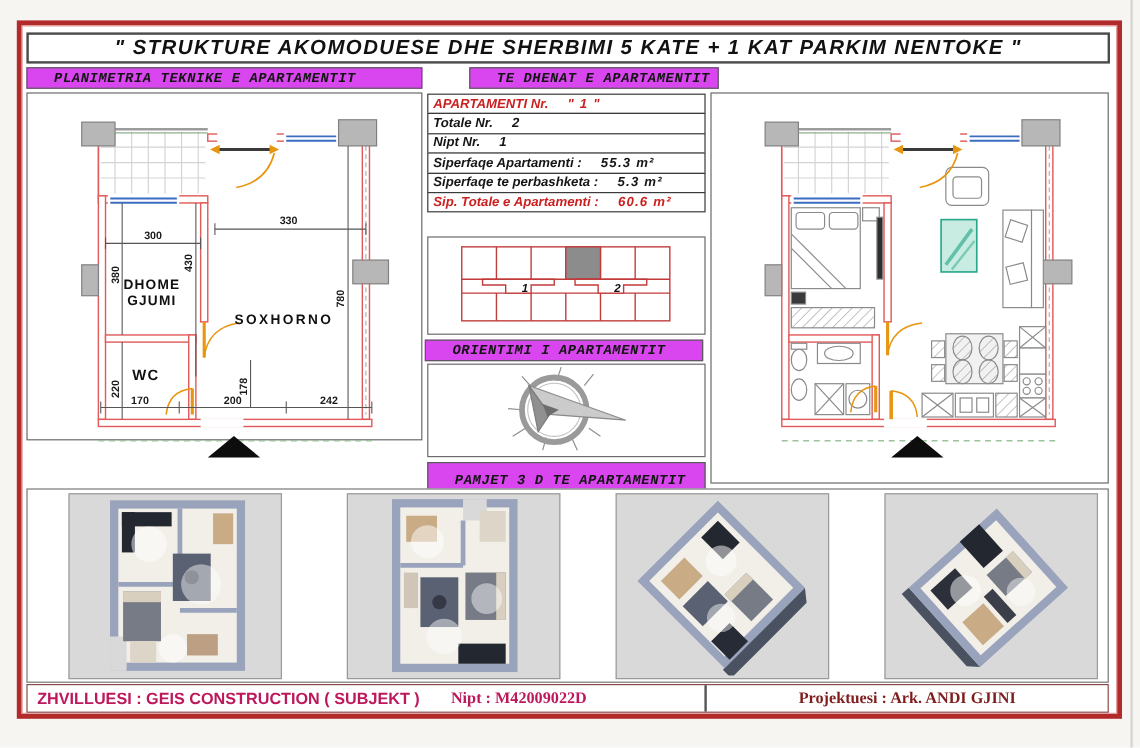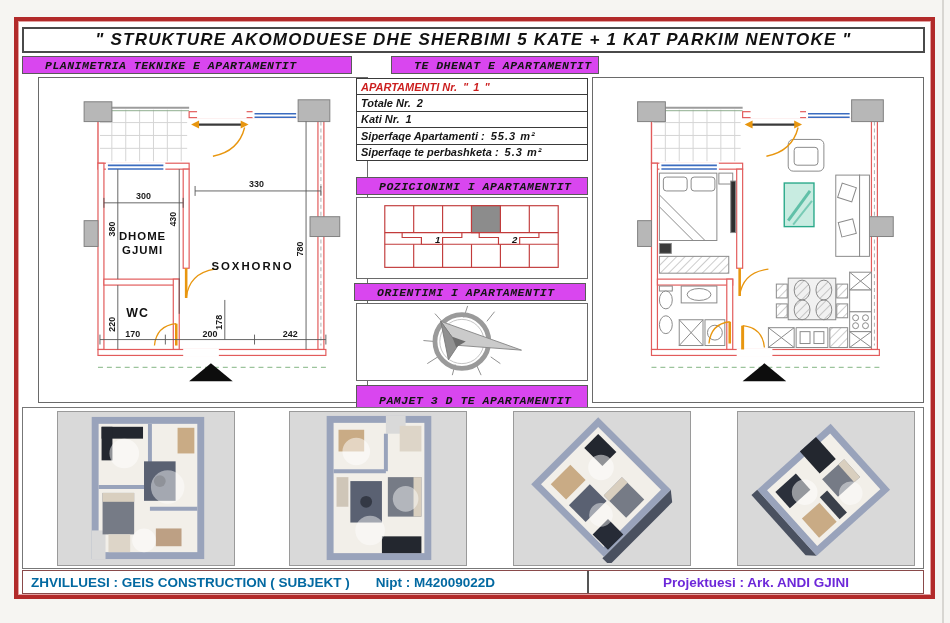--- a/index.html
+++ b/index.html
@@ -7,48 +7,48 @@
   .page-edge{position:absolute;right:6px;top:0;width:2px;height:623px;background:#d8d6d2;}
   .sheet{position:absolute;left:14px;top:17px;width:913px;height:574px;background:#fff;border:4px solid #b22a2a;box-shadow:inset 0 0 0 1px #e3a0a0;}
   .abs{position:absolute;box-sizing:border-box;}
   .title-bar{left:4px;top:6px;width:903px;height:26px;border:2px solid #4a4a4a;display:flex;align-items:center;justify-content:center;
     font-weight:bold;font-style:italic;font-size:17px;letter-spacing:1.2px;color:#111;}
   .hdr{height:18px;border:1.5px solid #5a5a5a;background:#d946ef;display:flex;align-items:center;padding-left:22px;
     font-weight:bold;font-style:italic;font-size:11.5px;letter-spacing:.5px;color:#141414;font-family:Liberation Mono, monospace;}
   .panel-box{border:1.5px solid #6a6a6a;background:#fff;}
   .tbl{left:338px;top:58px;width:232px;}
   .row{height:15.4px;border:1px solid #3a3a3a;margin-top:-1px;display:flex;align-items:center;padding:0 4px;
-    font-weight:bold;font-style:italic;font-size:11px;color:#151515;background:#fff;white-space:nowrap;overflow:hidden;}
+    font-weight:bold;font-style:italic;font-size:11px;color:#151515;background:#fff;white-space:nowrap;overflow:hidden;gap:10px;}
   .row .val{margin-left:6px;letter-spacing:1px;font-weight:bold;}
   .row.red{color:#cc1f1f;}
   .row.red .val{color:#cc1f1f;}
   .strip{left:4px;top:386px;width:902px;height:162px;border:1.5px solid #777;background:#fff;}
   .cell3d{position:absolute;top:3px;height:153px;width:176px;background:#d9d9d9;border:1px solid #9a9a9a;}
   .footer-bar{left:4px;top:549px;width:902px;height:24px;border:1.5px solid #8a4a4a;display:flex;background:#fff;}
-  .f-left{width:556px;border-right:2px solid #555;display:flex;align-items:center;padding-left:8px;font-weight:bold;font-size:13.5px;color:#0369a1;}
-  .f-left .nipt{margin-left:26px;}
-  .f-right{flex:1;display:flex;align-items:center;justify-content:center;font-weight:bold;font-size:13.5px;color:#6d28d9;}
+  .f-left{width:556px;border-right:2px solid #555;display:flex;align-items:center;padding-left:8px;font-weight:bold;font-size:13.5px;color:#be185d;}
+  .f-left .nipt{margin-left:26px;font-family:Liberation Serif, serif;}
+  .f-right{flex:1;display:flex;align-items:center;justify-content:center;font-weight:bold;font-size:13.5px;color:#7f1d1d;font-family:Liberation Serif, serif;}
   svg{display:block;}
   svg text{font-family:"Liberation Sans",sans-serif;}
   .dimtxt{font-size:9px;font-weight:bold;fill:#1a1a1a;}
   .roomtxt{font-size:11.5px;font-weight:bold;fill:#101010;letter-spacing:1px;}
 </style>
 </head>
 <body>
 
 <div class="page-edge"></div>
 
 <div class="sheet">
 
   <div class="abs title-bar">" STRUKTURE  AKOMODUESE  DHE  SHERBIMI  5  KATE  +  1 KAT  PARKIM  NENTOKE "</div>
 
   <div class="abs hdr" style="left:4px;top:35px;width:330px;">PLANIMETRIA  TEKNIKE  E  APARTAMENTIT</div>
   <div class="abs hdr" style="left:338px;top:35px;width:208px;margin-left:35px;">TE  DHENAT  E  APARTAMENTIT</div>
 
-  <div class="abs panel-box" style="left:20px;top:56px;width:330px;height:326px;">
+  <div class="abs panel-box" style="left:4px;top:56px;width:330px;height:290px;">
     <svg viewBox="0 0 330 326" width="330" height="323">
 
       <g stroke="#d4d4d4" stroke-width="1">
         <line x1="72" y1="32" x2="72" y2="84"></line>
           <line x1="86" y1="32" x2="86" y2="84"></line>
           <line x1="100" y1="32" x2="100" y2="84"></line>
         <line x1="114" y1="32" x2="114" y2="84"></line>
           <line x1="128" y1="32" x2="128" y2="84"></line>
           <line x1="142" y1="32" x2="142" y2="84"></line>
         <line x1="60" y1="45" x2="148" y2="45"></line>
@@ -145,34 +145,37 @@
   <div class="abs tbl">
     <div class="row red">
         <span>APARTAMENTI   Nr.</span>
         <span class="val">" 1 "</span>
       </div>
     <div class="row">
         <span>Totale    Nr.</span>
         <span class="val">2</span>
       </div>
     <div class="row">
-        <span>Kati   Nr.</span>
+        <span>Nipt   Nr.</span>
         <span class="val">1</span>
       </div>
     <div class="row">
         <span>Siperfaqe  Apartamenti :</span>
         <span class="val">55.3  m²</span>
       </div>
     <div class="row">
         <span>Siperfaqe  te  perbashketa :</span>
         <span class="val">5.3  m²</span>
       </div>
-  </div>
-
-  <div class="abs hdr" style="left:338px;top:156px;width:232px;">POZICIONIMI  I  APARTAMENTIT</div>
+    <div class="row red">
+        <span>Sip. Totale e Apartamenti :</span>
+        <span class="val">60.6  m²</span>
+      </div>
+  </div>
+
 
   <div class="abs panel-box" style="left:338px;top:176px;width:232px;height:82px;">
     <svg viewBox="0 0 232 82" width="229" height="79">
       <g stroke="#c23b3b" fill="none" stroke-width="1.2">
         <rect x="26" y="8" width="180" height="64" fill="#fff"></rect>
         <line x1="56" y1="8" x2="56" y2="36"></line>
           <line x1="86" y1="8" x2="86" y2="36"></line>
           <line x1="116" y1="8" x2="116" y2="36"></line>
         <line x1="146" y1="8" x2="146" y2="36"></line>
           <line x1="176" y1="8" x2="176" y2="36"></line>

